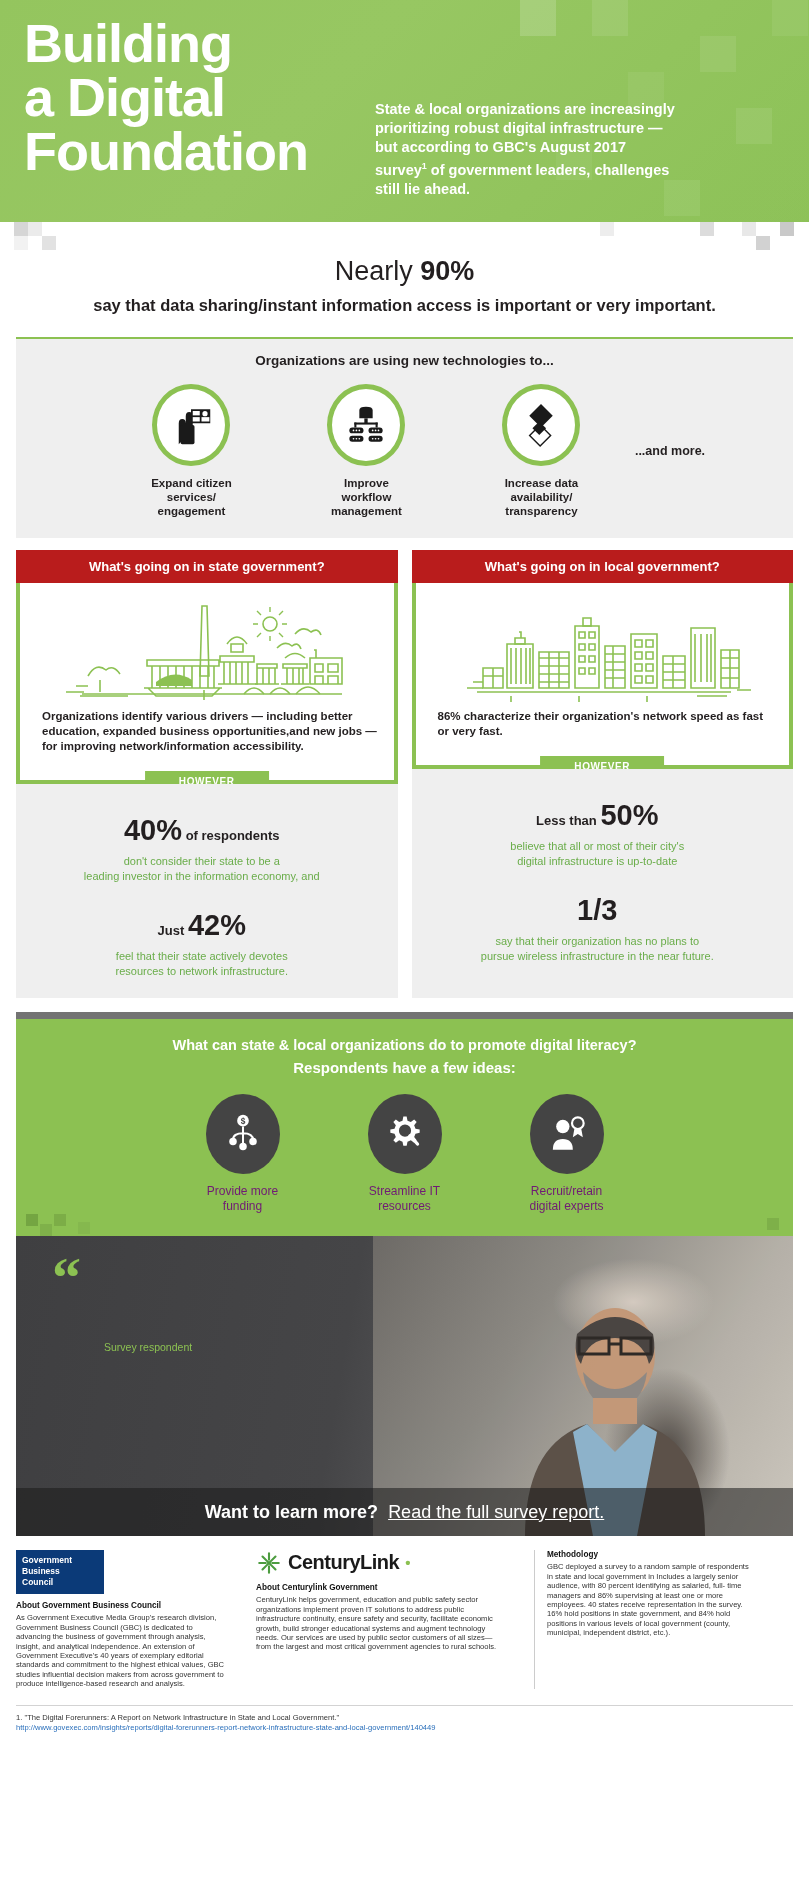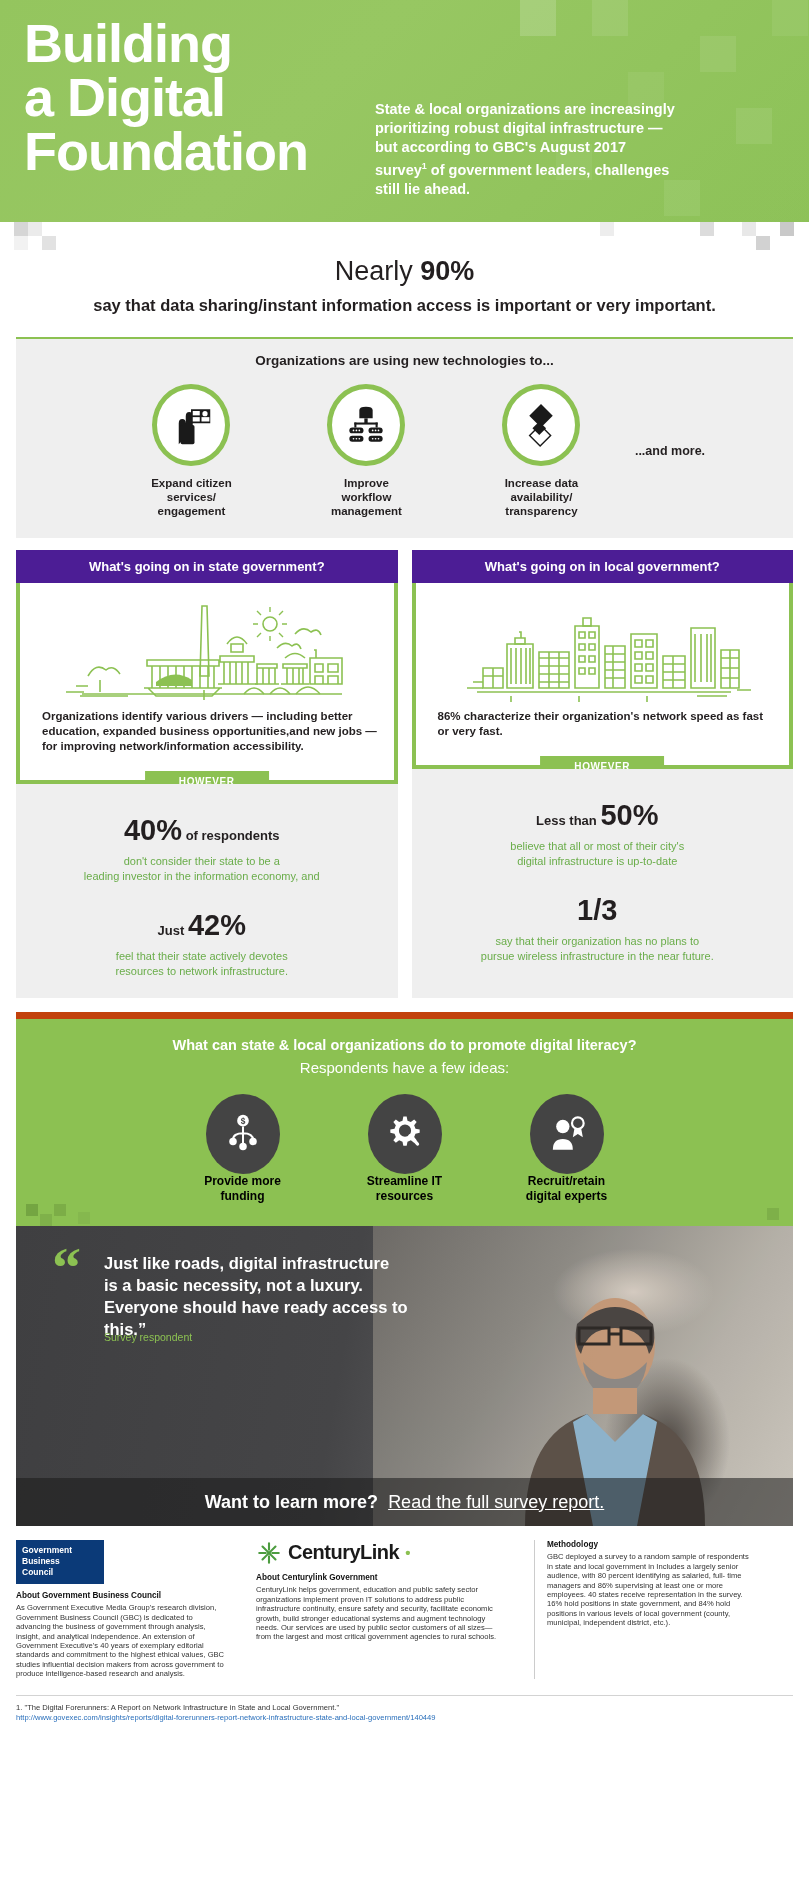--- a/index.html
+++ b/index.html
@@ -58,21 +58,21 @@
     border:5px solid #8cc152; border-radius:50%;
     background:#fff; display:flex; align-items:center; justify-content:center;
   }
   .tech-cap { margin-top:10px; font-size:11.5px; line-height:14px; color:#231f20; font-weight:bold; }
   .and-more { align-self:center; margin-left:6px; font-size:12.5px; font-weight:bold; color:#231f20; }
 
   
   .gov-row { display:flex; gap:14px; margin:12px 16px 0 16px; }
   .gov-col { flex:1; display:flex; flex-direction:column; }
   .gov-head {
-    background:#4c1d95; color:#fff; text-align:center;
+    background:#b91c1c; color:#fff; text-align:center;
     font-size:13px; font-weight:bold; padding:9px 0;
   }
   .gov-card {
     border:4px solid #8cc152; border-top:none; background:#fff;
     padding:10px 12px 26px 22px; position:relative;
   }
   .city-art { height:110px; display:flex; align-items:flex-end; justify-content:center; }
   .gov-text { font-size:11.5px; line-height:15px; color:#231f20; font-weight:bold; margin-top:6px; }
   .however {
     position:absolute; bottom:-12px; left:50%; transform:translateX(-50%);
@@ -85,32 +85,32 @@
   }
   .stat { margin-bottom:26px; }
   .stat:last-child { margin-bottom:0; }
   .stat-num { font-size:29px; font-weight:bold; color:#231f20; line-height:32px; }
   .stat-num .small { font-size:13px; }
   .stat-desc { font-size:11px; line-height:14.5px; color:#6aad4a; margin-top:2px; }
 
   
   .literacy {
     position:relative; margin:14px 16px 0 16px;
-    background:#8cc152; border-top:7px solid #c2410c;
+    background:#8cc152; border-top:7px solid #737373;
     padding:18px 0 22px 0; overflow:hidden;
   }
   .lit-title { text-align:center; color:#fff; font-size:14.5px; font-weight:bold; }
-  .lit-sub { text-align:center; color:#fff; font-size:15px; margin-top:6px; font-weight:normal; }
+  .lit-sub { text-align:center; color:#fff; font-size:15px; margin-top:6px; font-weight:bold; }
   .lit-row { display:flex; justify-content:center; margin-top:18px; }
   .lit-item { width:162px; text-align:center; }
   .dark-circle {
     width:74px; height:80px; margin:0 auto; border-radius:50%;
     background:#444444; display:flex; align-items:center; justify-content:center;
   }
-  .lit-cap { color:#000000; font-size:12px; line-height:15px; font-weight:bold; }
+  .lit-cap { margin-top:10px; color:#701a75; font-size:12px; line-height:15px; font-weight:normal; }
 
   
   .quote-band {
     position:relative; margin:0 16px 0 16px; height:300px;
     background:linear-gradient(100deg,#3f3f41 0%, #454547 42%, #5b5b5d 60%, #6e6a66 100%);
     overflow:hidden;
   }
   .photo {
     position:absolute; right:0; top:0; width:420px; height:300px;
     background:
@@ -444,25 +444,20 @@
         <ellipse cx="120" cy="70" rx="40" ry="48" fill="#c79b79"></ellipse>
         <path d="M82 48 q38-34 76 0 q4 20 -4 30 q-6-26 -34-26 q-28 0-34 26 q-8-10 -4-30z" fill="#4a4441"></path>
         <path d="M88 86 q32 34 64 0 q-4 34 -32 36 q-28-2 -32-36z" fill="#8f8a86"></path>
         <rect x="98" y="112" width="44" height="26" fill="#c79b79"></rect>
         <path d="M30 250 q0-92 62-112 l28 30 l28-30 q62 20 62 112 z" fill="#5c5148"></path>
         <path d="M92 138 l28 28 l28-28 l14 8 l-20 104 h-44 l-20-104z" fill="#8fb6cf"></path>
         <path d="M84 52 h30 v16 h-30 z M126 52 h30 v16 h-30 z M114 58 h12" fill="none" stroke="#2b2724" stroke-width="3"></path>
       </svg>
     </div>
     <div class="q-mark">“</div>
-    <div class="quote-text">
-      <div>Just like roads, digital infrastructure</div>
-      <div>is a basic necessity, not a luxury.</div>
-      <div>Everyone should have ready access to this.”</div>
-    </div>
     <div class="quote-attr">Survey respondent</div>
     <div class="learn-bar">
       <span class="learn-q">Want to learn more?</span>
       <a class="learn-link" href="#">Read the full survey report.</a>
     </div>
   </div>
 
   <div class="footer">
     <div class="f-col a">
       <div class="gbc-logo" style="white-space:pre-line;">Government

